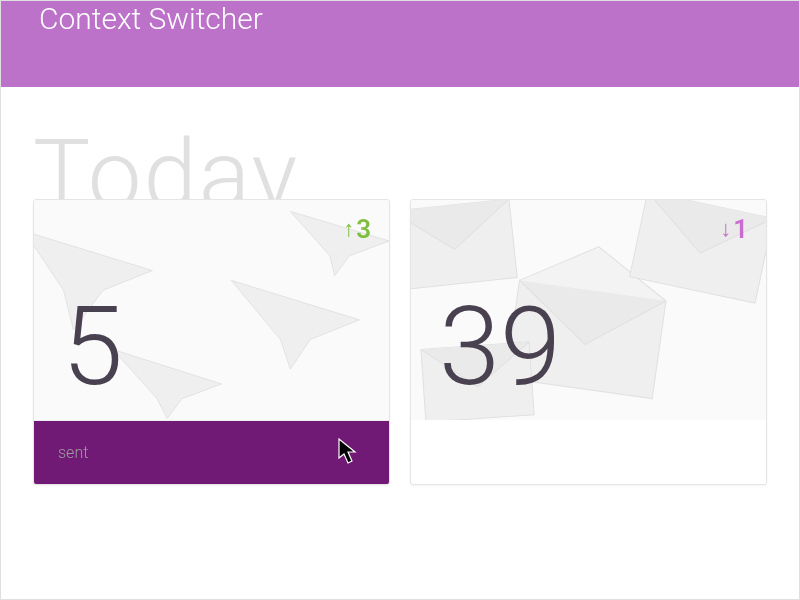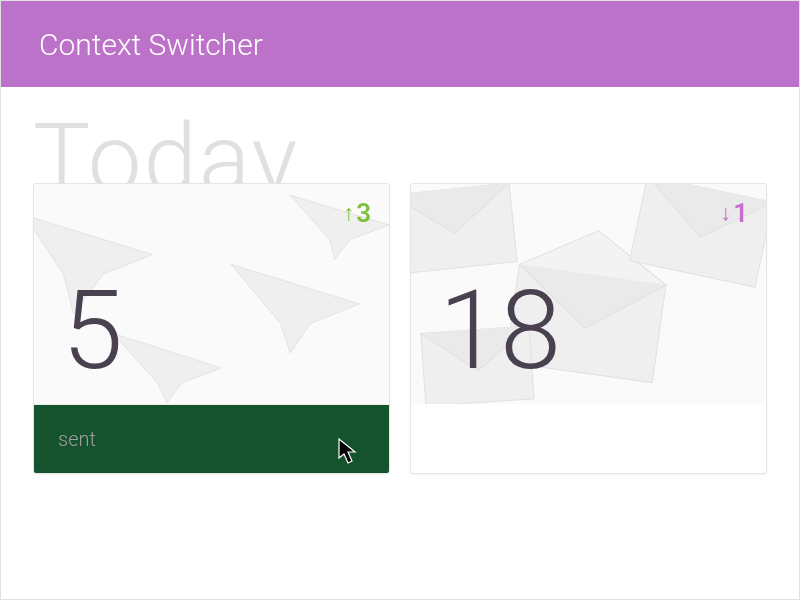--- a/index.html
+++ b/index.html
@@ -1,30 +1,30 @@
 <!DOCTYPE html>
 <html><head>
   <meta charset="utf-8">
   <style>
     * { margin: 0; padding: 0; box-sizing: border-box; }
     body { font-family: -apple-system, BlinkMacSystemFont, 'Segoe UI', Roboto, Helvetica, Arial, sans-serif; background: #fff; width: 800px; height: 600px; overflow: hidden; border: 1px solid #e0e0e0; }
-    .header { background: #bc72c9; height: 86px; display: flex; align-items: center; padding-left: 38px; }
+    .header { background: #bc72c9; height: 86px; display: flex; padding-left: 38px; }
     .header-title { color: #fff; font-size: 30px; font-weight: 300; }
     .content { padding: 24px 32px 0 32px; position: relative; }
-    .page-heading { font-size: 96px; font-weight: 300; color: #e0e0e0; letter-spacing: 2px; line-height: 1; margin-bottom: -24px; }
+    .page-heading { font-size: 96px; font-weight: 300; color: #e0e0e0; letter-spacing: 2px; line-height: 1; margin-bottom: -24px; margin-top: 16px; }
     .cards { display: flex; gap: 20px; position: relative; z-index: 2; }
     .card { flex: 1; background: #fff; border: 1px solid #e5e5e5; border-radius: 3px; box-shadow: 0 1px 3px rgba(0,0,0,0.05); cursor: pointer; overflow: hidden; }
     .card-body { height: 220px; position: relative; padding: 18px 20px; background: #fafafa; overflow: hidden; }
     .card-body svg.bg { position: absolute; inset: 0; width: 100%; height: 100%; z-index: 0; }
     .delta { position: absolute; top: 14px; right: 18px; font-size: 26px; font-weight: 600; display: flex; align-items: center; gap: 2px; z-index: 2; }
     .delta .arrow { font-size: 22px; }
     .delta.up { color: #7fbf3f; }
     .delta.down { color: #c96bd1; }
     .big-number { position: absolute; left: 28px; bottom: 18px; font-size: 110px; font-weight: 300; color: #4a4150; z-index: 2; line-height: 1; }
-    .card-footer { padding: 22px 24px; font-size: 20px; font-weight: 300; color: #9e9e9e; background: #14532d; border-top: 1px solid #eee; }
+    .card-footer { padding: 22px 24px; font-size: 16px; font-weight: 300; color: #9e9e9e; background: #701a75; border-top: 1px solid #eee; }
     .cursor { position: absolute; top: 438px; left: 338px; z-index: 99; pointer-events: none; }
   </style>
 </head>
 <body>
 
 <div class="header">
   <div class="header-title">Context Switcher</div>
 </div>
 
 <div class="content">
@@ -71,21 +71,21 @@
             <g transform="translate(10,150) rotate(-4)">
                 <rect x="0" y="0" width="110" height="74"></rect>
                 <path d="M0 0 L55 42 L110 0" fill="#eaeaea"></path>
               </g>
           </g>
         </svg>
         <div class="delta down">
           <span class="arrow">↓</span>
             <span>1</span>
         </div>
-        <div class="big-number">18</div>
+        <div class="big-number">39</div>
       </div>
     </div>
 
   </div>
 </div>
 
 <svg class="cursor" width="20" height="28" viewBox="0 0 20 28">
   <path d="M1 1 L1 20 L6 16 L10 25 L14 23 L10 14 L17 14 Z" fill="#000" stroke="#fff" stroke-width="1.2"></path>
 </svg>
 

